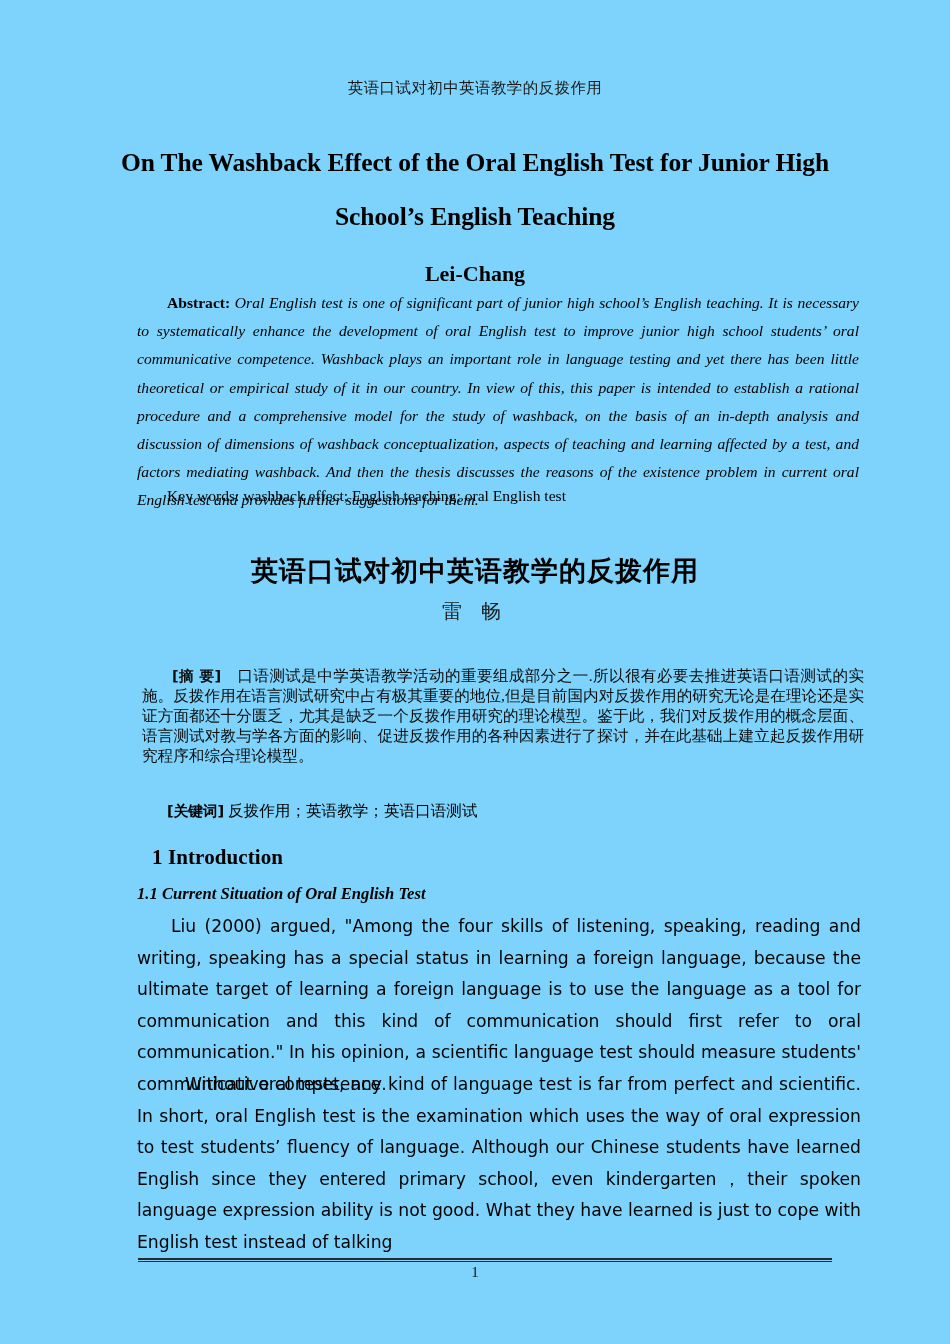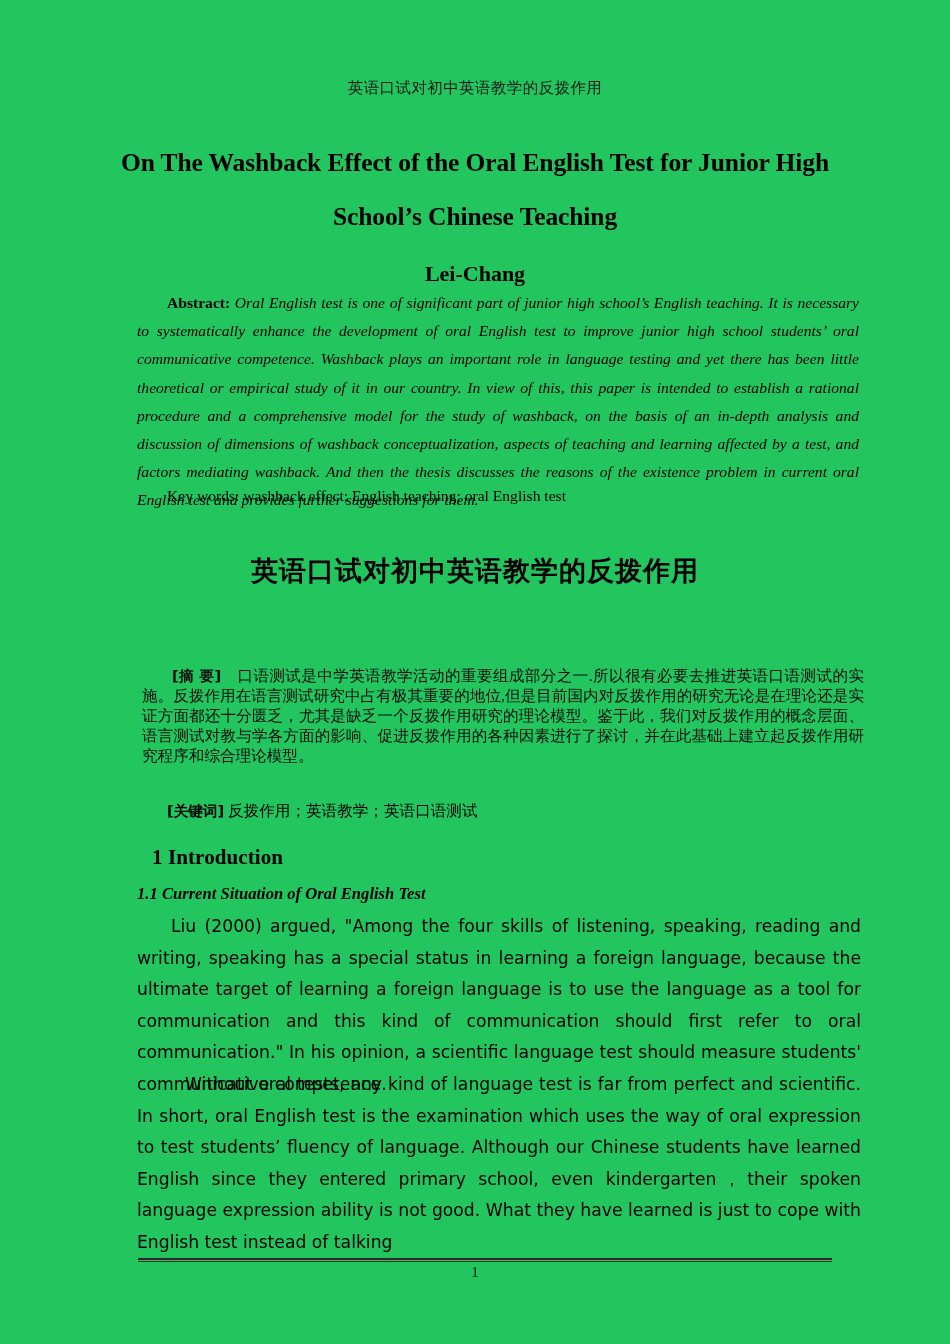--- a/index.html
+++ b/index.html
@@ -4,21 +4,21 @@
 <style>
   html, body {
     margin: 0;
     padding: 0;
     background: #ffffff;
   }
   .page {
     position: relative;
     width: 950px;
     height: 1344px;
-    background: #22c55e;
+    background: #7dd3fc;
     overflow: hidden;
     box-sizing: border-box;
     font-family: "Liberation Serif", serif;
     color: #000000;
   }
 
   
   .running-header {
     position: absolute;
     top: 78px;
@@ -209,34 +209,35 @@
 </style>
 </head>
 <body>
 
 <div class="page">
 
   <div class="running-header">英语口试对初中英语教学的反拨作用</div>
 
   <div class="title-block">
     <div class="doc-title-line">On The Washback Effect of the Oral English Test for Junior High</div>
-    <div class="doc-title-line">School’s Chinese Teaching</div>
+    <div class="doc-title-line">School’s English Teaching</div>
     <div class="doc-author-en">Lei-Chang</div>
   </div>
 
   <div class="abstract-en">
     <span class="lbl">Abstract:</span><span> Oral English test is one of significant part of junior high school’s English teaching. It is necessary to systematically enhance the development of oral English test to improve junior high school students’ oral communicative competence. Washback plays an important role in language testing and yet there has been little theoretical or empirical study of it in our country. In view of this, this paper is intended to establish a rational procedure and a comprehensive model for the study of washback, on the basis of an in-depth analysis and discussion of dimensions of washback conceptualization, aspects of teaching and learning affected by a test, and factors mediating washback. And then the thesis discusses the reasons of the existence problem in current oral English test and provides further suggestions for them.</span>
   </div>
 
   <div class="keywords-en">
     <span class="lbl">Key words:</span><span> washback effect; English teaching; oral English test</span>
   </div>
 
   <div class="cn-title">英语口试对初中英语教学的反拨作用</div>
 
+  <div class="cn-author">雷 畅</div>
 
   <div class="abstract-cn">
     <span class="lbl">[摘 要]</span><span>　口语测试是中学英语教学活动的重要组成部分之一.所以很有必要去推进英语口语测试的实施。反拨作用在语言测试研究中占有极其重要的地位,但是目前国内对反拨作用的研究无论是在理论还是实证方面都还十分匮乏，尤其是缺乏一个反拨作用研究的理论模型。鉴于此，我们对反拨作用的概念层面、语言测试对教与学各方面的影响、促进反拨作用的各种因素进行了探讨，并在此基础上建立起反拨作用研究程序和综合理论模型。</span>
   </div>
 
   <div class="keywords-cn">
     <span class="lbl">[关键词]</span><span> 反拨作用；英语教学；英语口语测试</span>
   </div>
 
   <div class="h1">1 Introduction</div>

